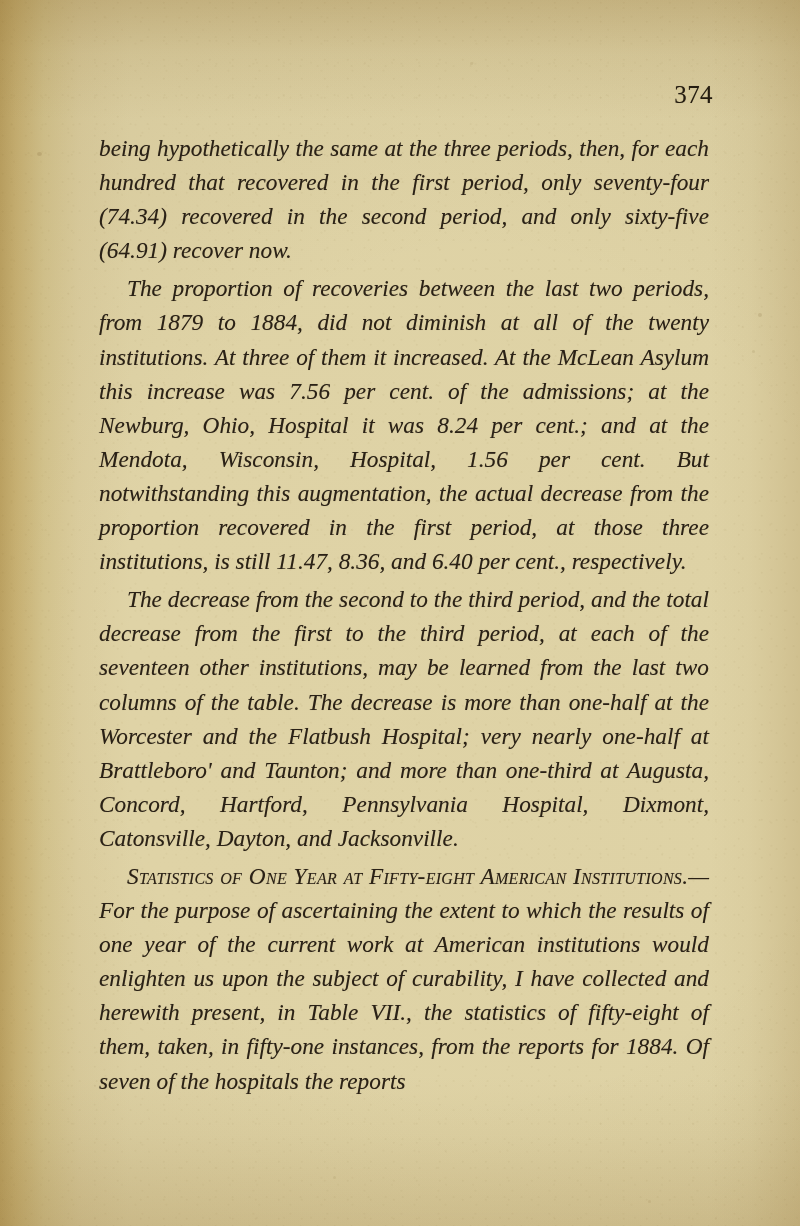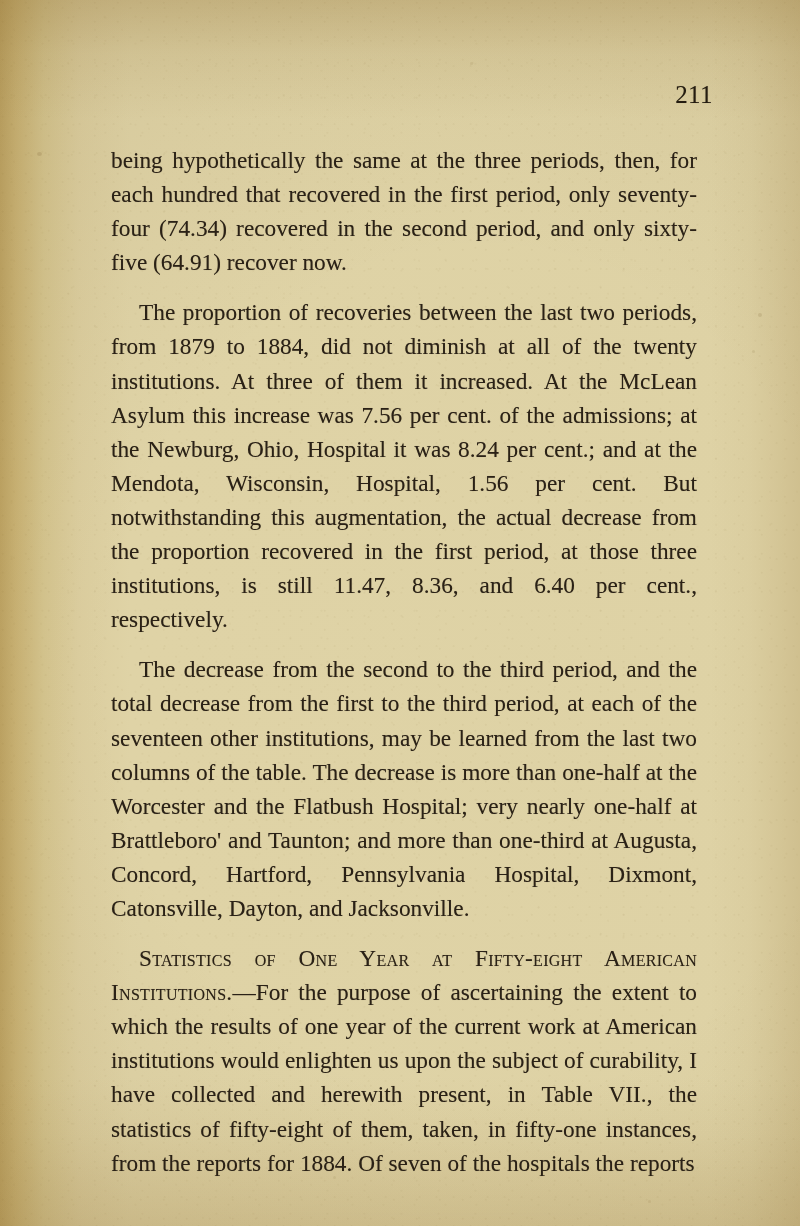--- a/index.html
+++ b/index.html
@@ -119,22 +119,23 @@
     color: #2a2116;
     font-size: 23.3px;
     line-height: 34.1px;
     text-align: justify;
     text-justify: inter-word;
     -webkit-hyphens: none;
     hyphens: none;
   }
 
   .body p {
-    margin: 16px;
+    margin: 4px;
     text-indent: 28px;
+    font-style: italic;
   }
   .body p.noindent {
     text-indent: 0;
   }
 
   
   .body p { text-align-last: left; }
 
   .smallcaps {
     font-variant: small-caps;
@@ -159,21 +160,21 @@
   <div class="speck" style="left:37px;  top:152px; width:5px;  height:4px;  opacity:.5;"></div>
   <div class="speck" style="left:758px; top:313px; width:4px;  height:4px;  opacity:.45;"></div>
   <div class="speck" style="left:752px; top:350px; width:3px;  height:3px;  opacity:.35;"></div>
   <div class="speck" style="left:470px; top:62px;  width:3px;  height:3px;  opacity:.30;"></div>
   <div class="speck" style="left:648px; top:1200px;width:3px;  height:3px;  opacity:.30;"></div>
   <div class="speck" style="left:333px; top:1176px;width:3px;  height:3px;  opacity:.28;"></div>
 
   <div class="content">
 
     <div class="runhead">
-      <div class="runhead-folio">211</div>
+      <div class="runhead-folio">374</div>
     </div>
 
     <div class="body">
 
       <p class="noindent">being hypothetically the same at the three periods, then, for each hundred that recovered in the first period, only seventy-four (74.34) recovered in the second period, and only sixty-five (64.91) recover now.</p>
 
       <p>The proportion of recoveries between the last two periods, from 1879 to 1884, did not diminish at all of the twenty institutions. At three of them it increased. At the McLean Asylum this increase was 7.56 per cent. of the admissions; at the Newburg, Ohio, Hospital it was 8.24 per cent.; and at the Mendota, Wisconsin, Hospital, 1.56 per cent. But notwithstanding this augmentation, the actual decrease from the proportion recovered in the first period, at those three institutions, is still 11.47, 8.36, and 6.40 per cent., respectively.</p>
 
       <p>The decrease from the second to the third period, and the total decrease from the first to the third period, at each of the seventeen other institutions, may be learned from the last two columns of the table. The decrease is more than one-half at the Worcester and the Flatbush Hospital; very nearly one-half at Brattleboro' and Taunton; and more than one-third at Augusta, Concord, Hartford, Pennsylvania Hospital, Dixmont, Catonsville, Dayton, and Jacksonville.</p>
 

